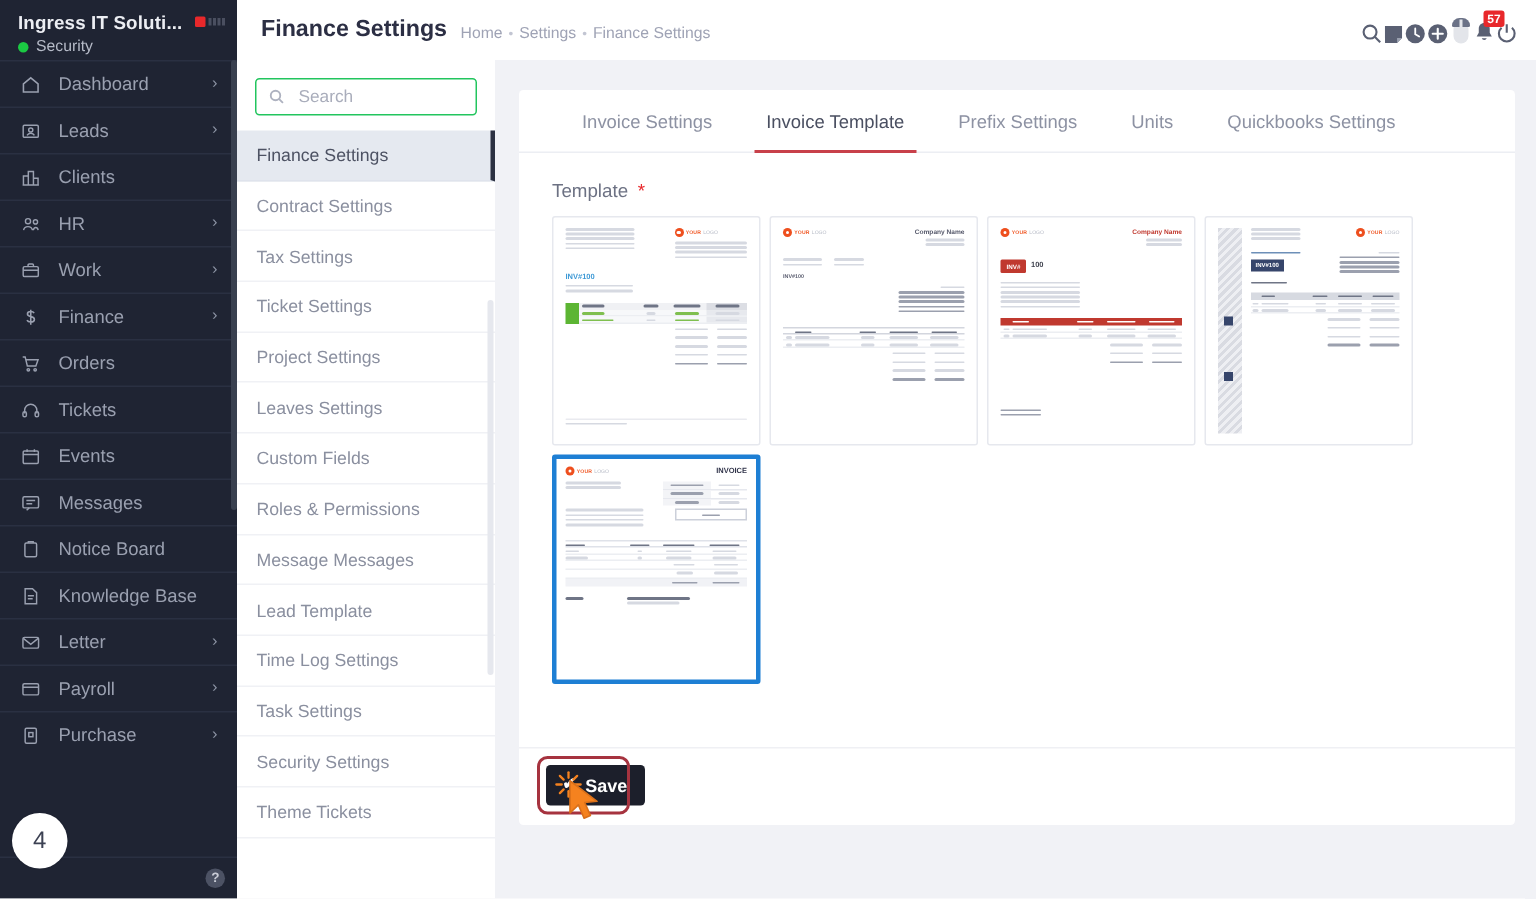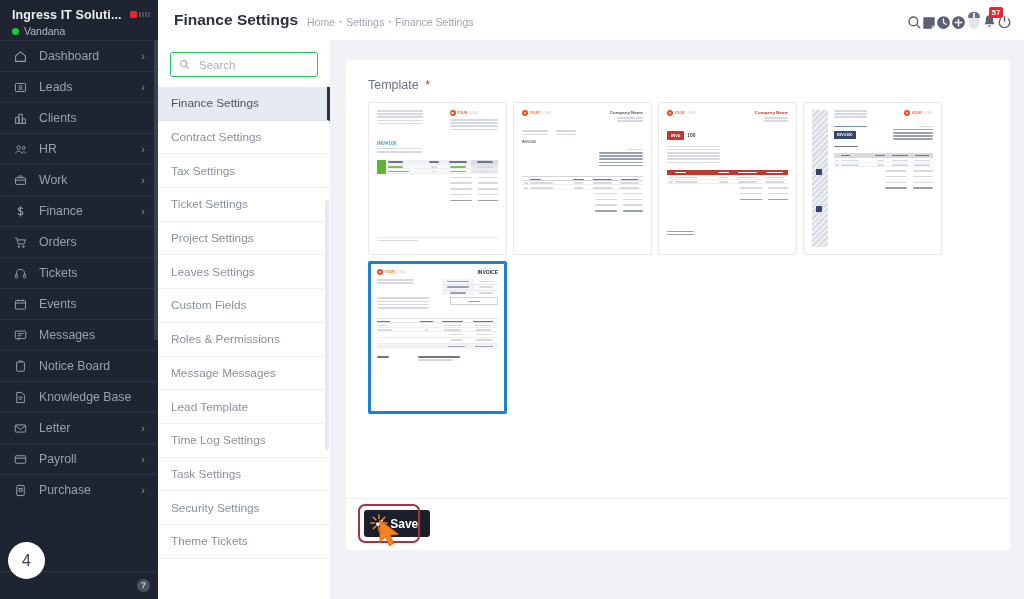--- a/index.html
+++ b/index.html
@@ -308,21 +308,21 @@
 </style>
 </head>
 <body>
 
 <div id="app-sidebar">
 
   <div id="sidebar-brand">
     <div class="org-name">Ingress IT Soluti...</div>
     <div class="user-line">
       <span class="dot"></span>
-      <span class="user-name">Vandana</span>
+      <span class="user-name">Security</span>
     </div>
     <div id="brand-logo">
       <span class="mark"></span>
       <span class="bars">
           <i></i>
           <i></i>
           <i></i>
           <i></i>
         </span>
     </div>
@@ -592,20 +592,37 @@
       </div>
       <div class="set-item">
         <span>Theme Tickets</span>
       </div>
     </div>
   <div id="settings-scrollbar"></div>
 </div>
 
 <div id="main-card">
 
+  <div id="tabs-row">
+      <div class="tab">
+        <span>Invoice Settings</span>
+      </div>
+      <div class="tab active">
+        <span>Invoice Template</span>
+      </div>
+      <div class="tab">
+        <span>Prefix Settings</span>
+      </div>
+      <div class="tab">
+        <span>Units</span>
+      </div>
+      <div class="tab">
+        <span>Quickbooks Settings</span>
+      </div>
+    </div>
 
   <div id="template-label-row">
     <span>Template</span>
     <span class="req">*</span>
   </div>
 
   <div id="template-grid">
       <div class="tpl-card">
         <div class="tpl-inner">
           <div style="display:flex;justify-content:space-between;align-items:flex-start">

